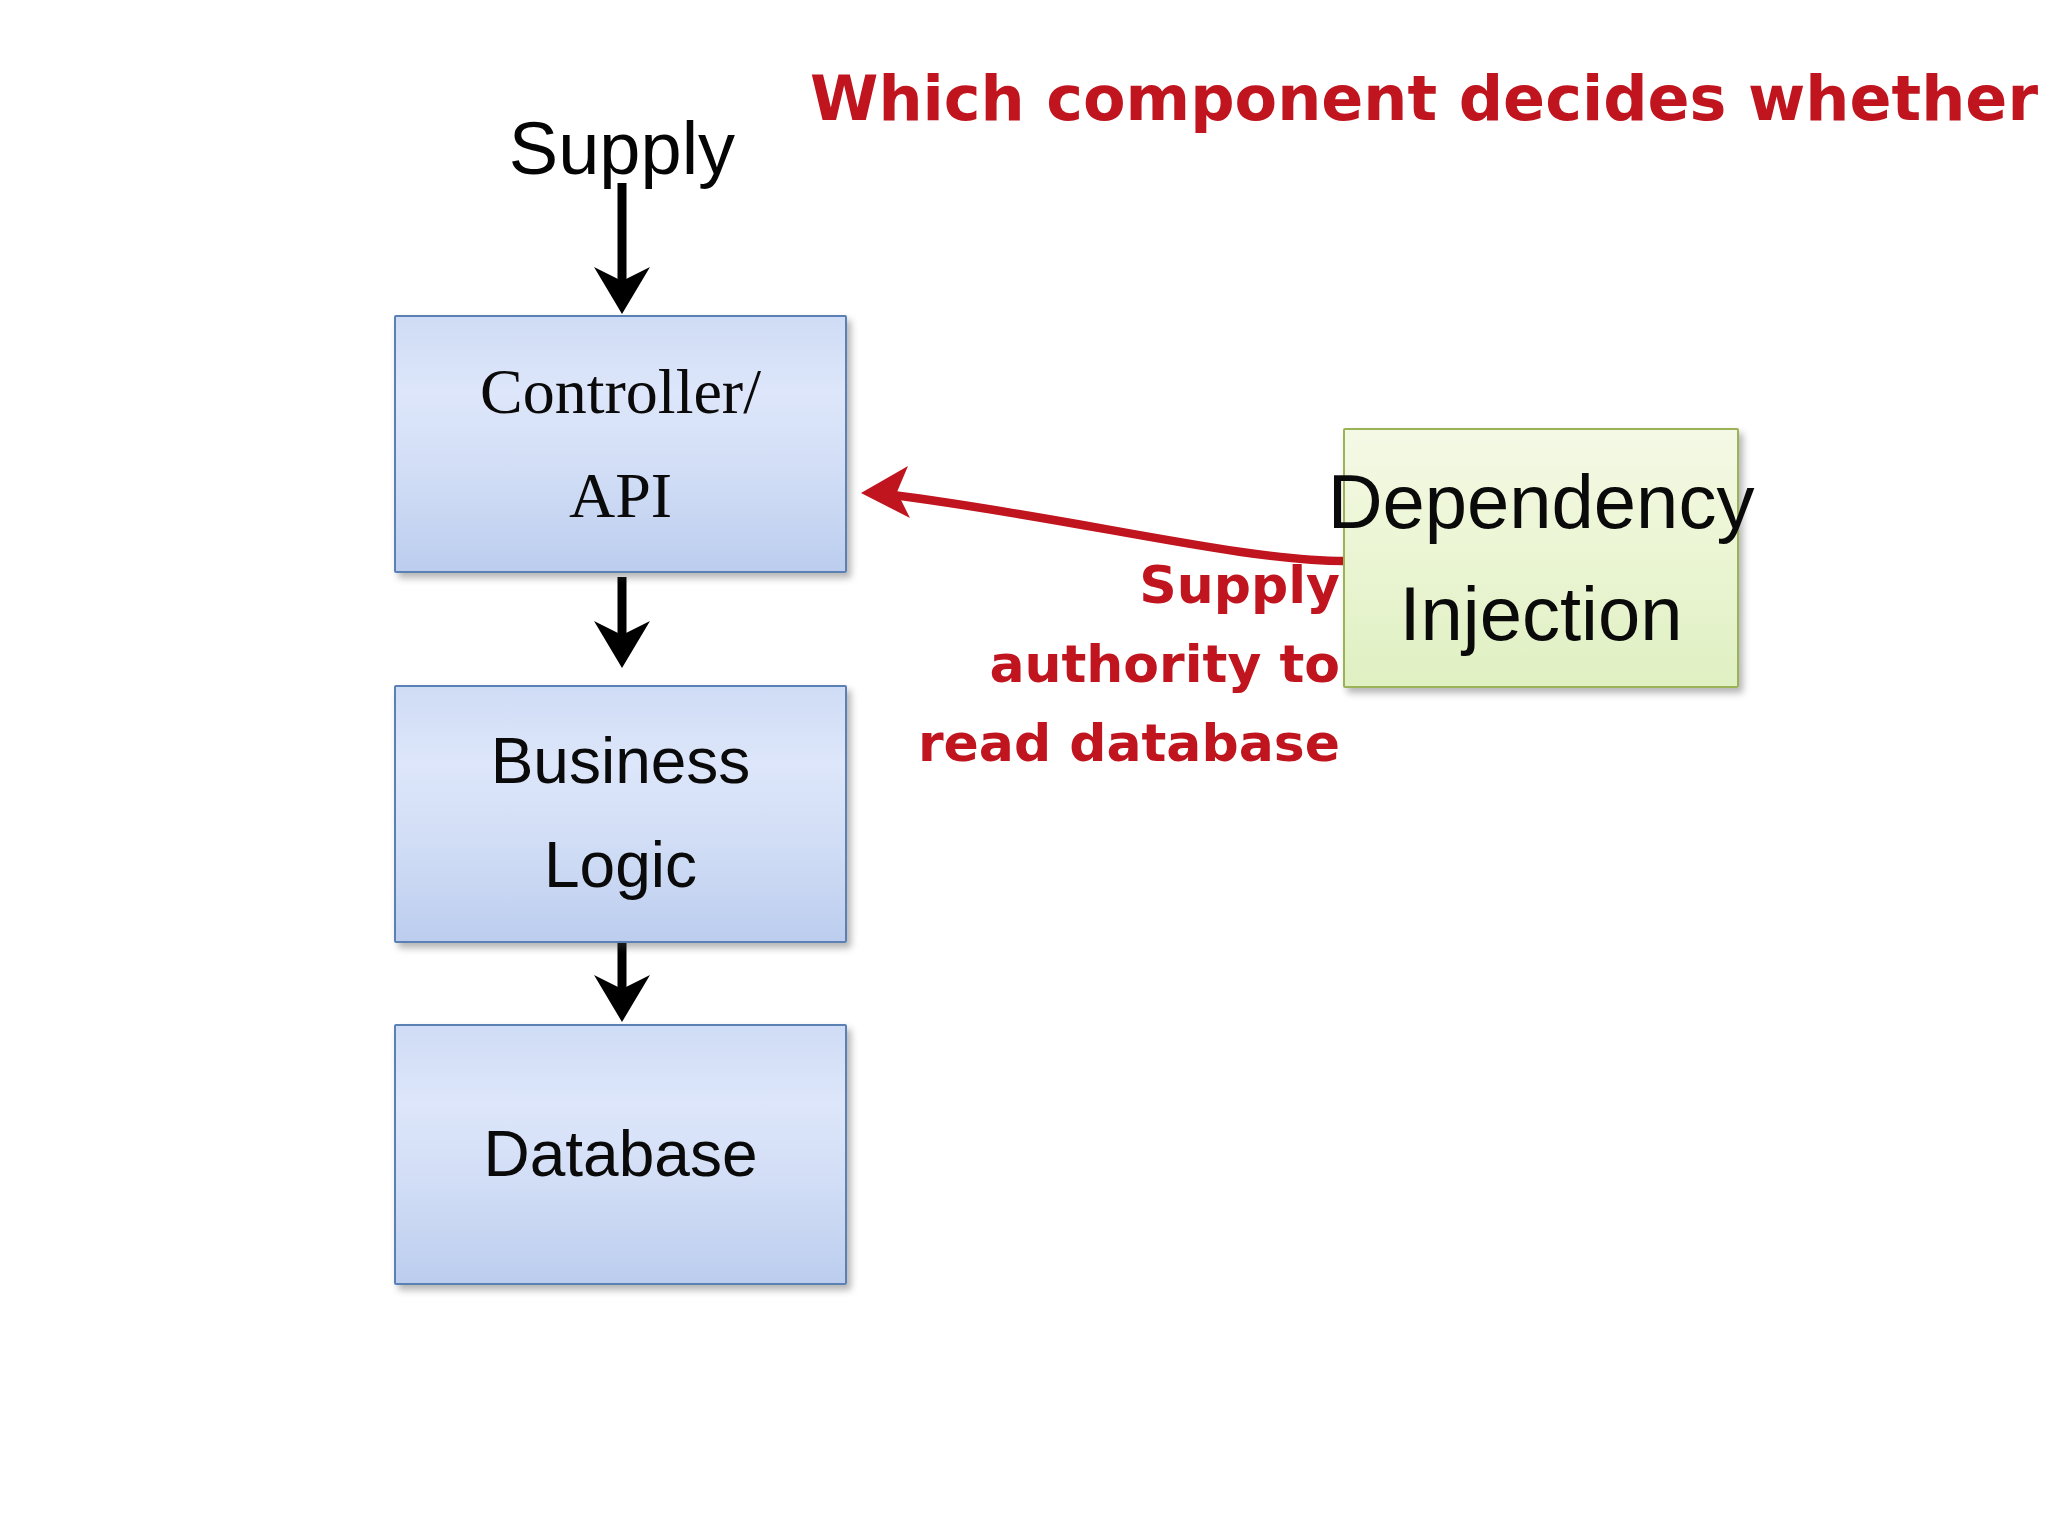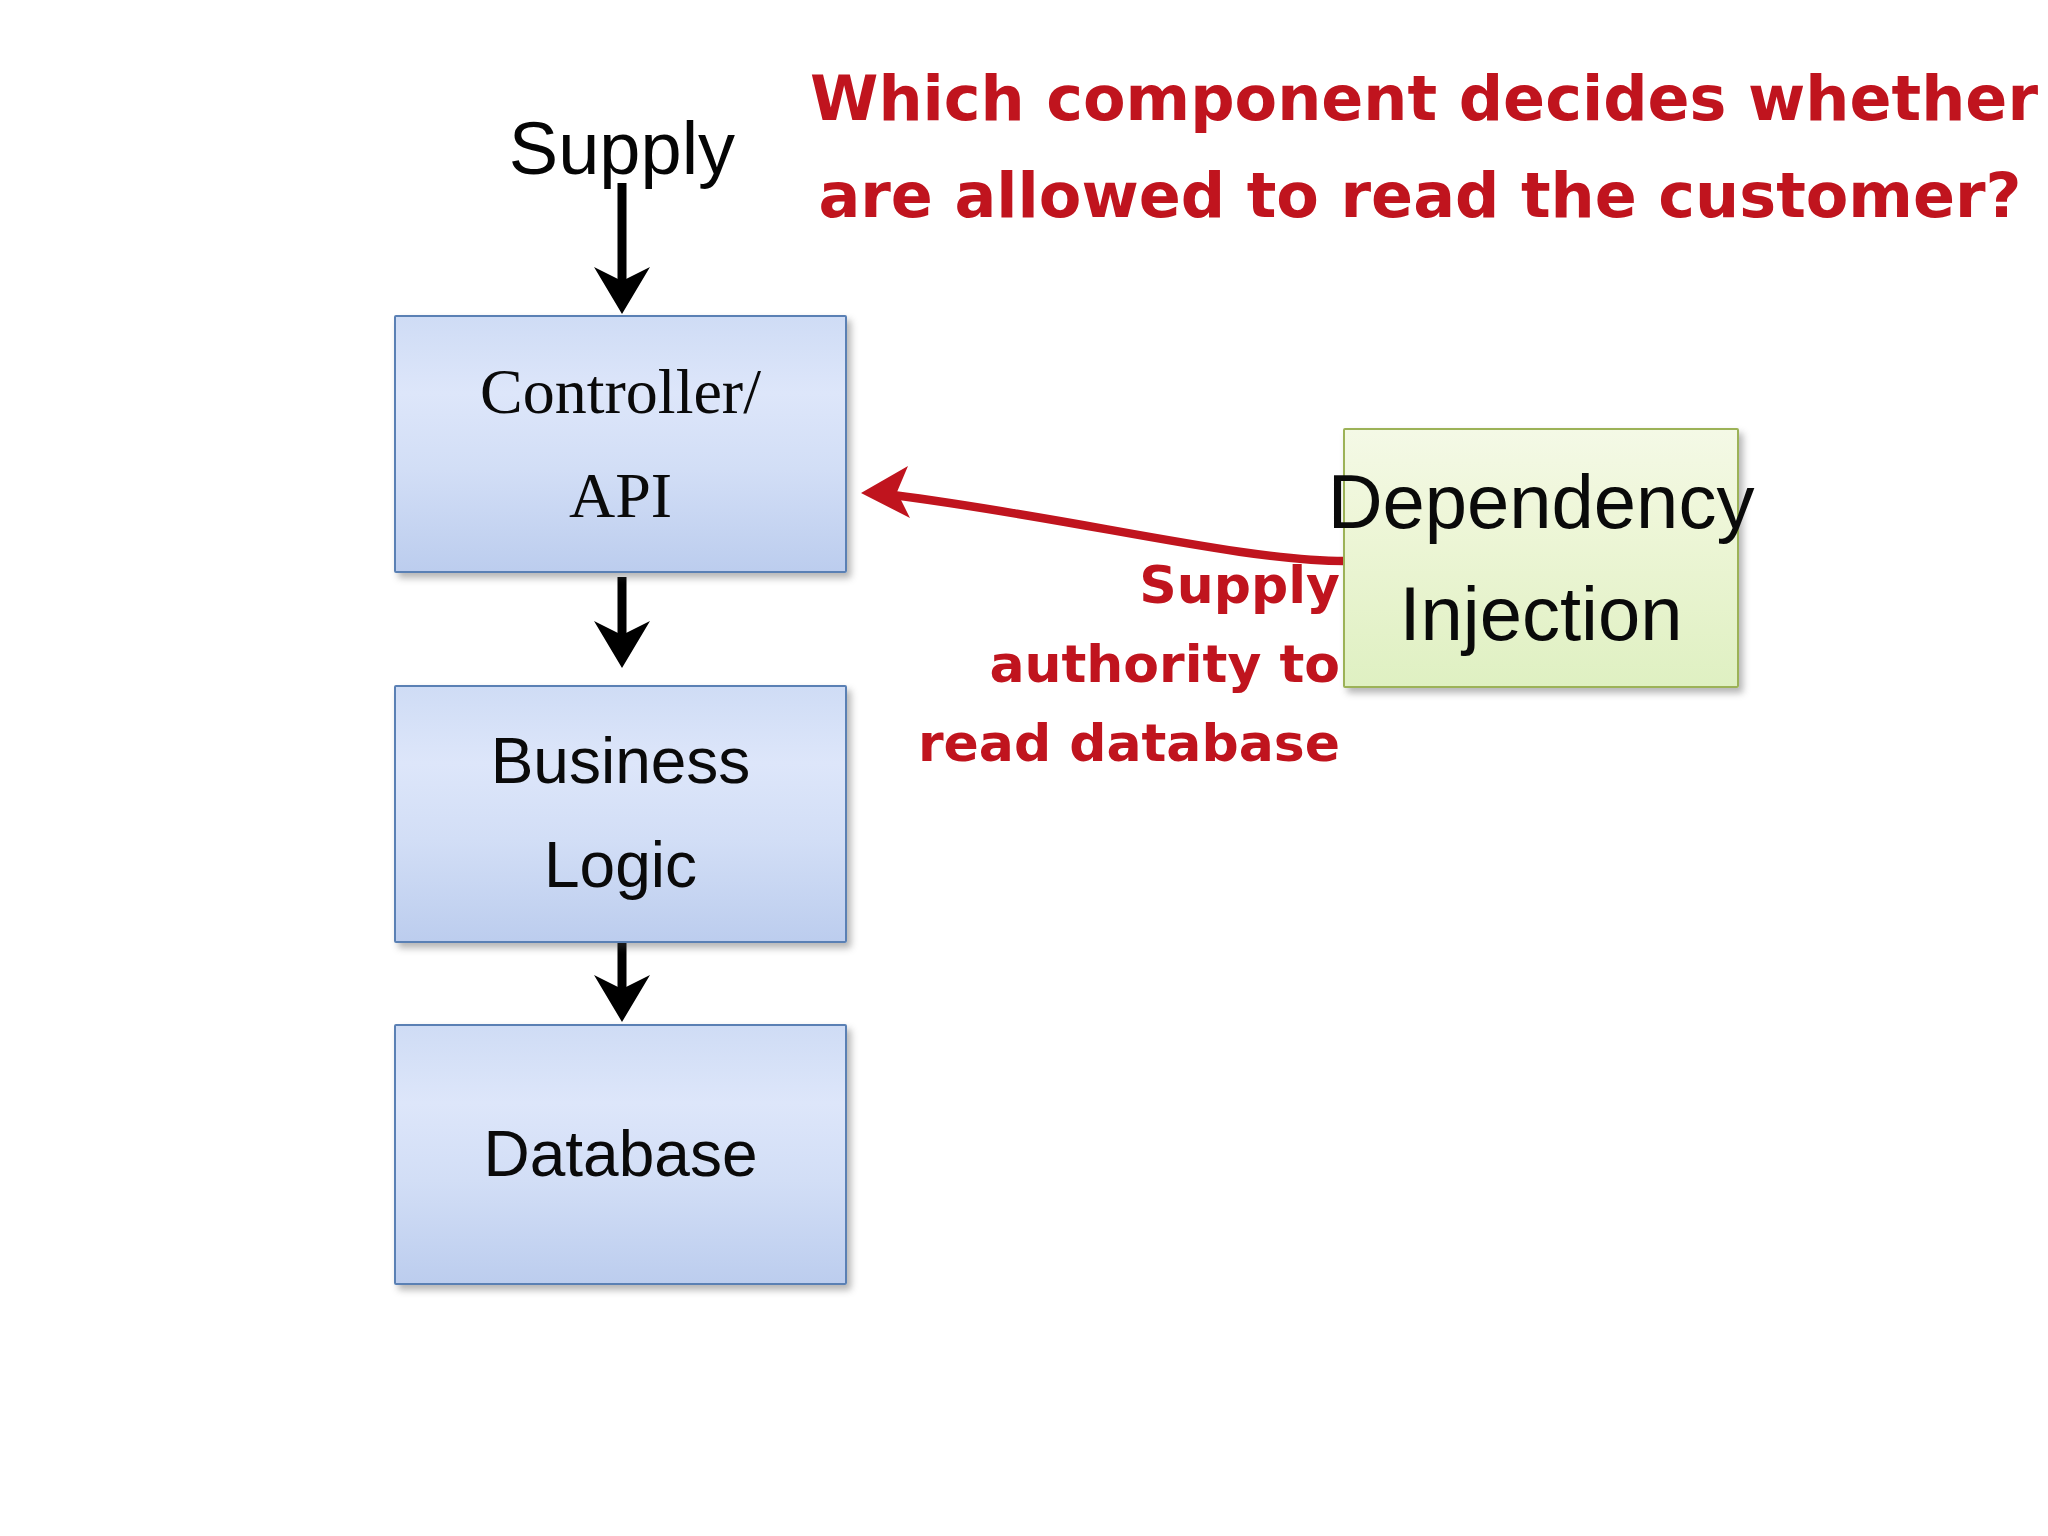--- a/index.html
+++ b/index.html
@@ -92,21 +92,20 @@
     white-space: pre-line;
   }
 </style>
 </head>
 <body>
 
 <div class="slide">
 
   <div class="question handwriting">
     <div>Which component decides whether you</div>
-    <div>are allowed to read the customer?</div>
   </div>
 
   <div class="client-label">Supply</div>
 
   <svg class="connectors" viewBox="0 0 2048 1536" xmlns="http://www.w3.org/2000/svg">
 
     <g>
       <path d="M622,183 L622,287" stroke="#000000" stroke-width="9" fill="none"></path>
       <path d="M622,314 L594,267 L622,281 L650,267 Z" fill="#000000"></path>
     </g>

